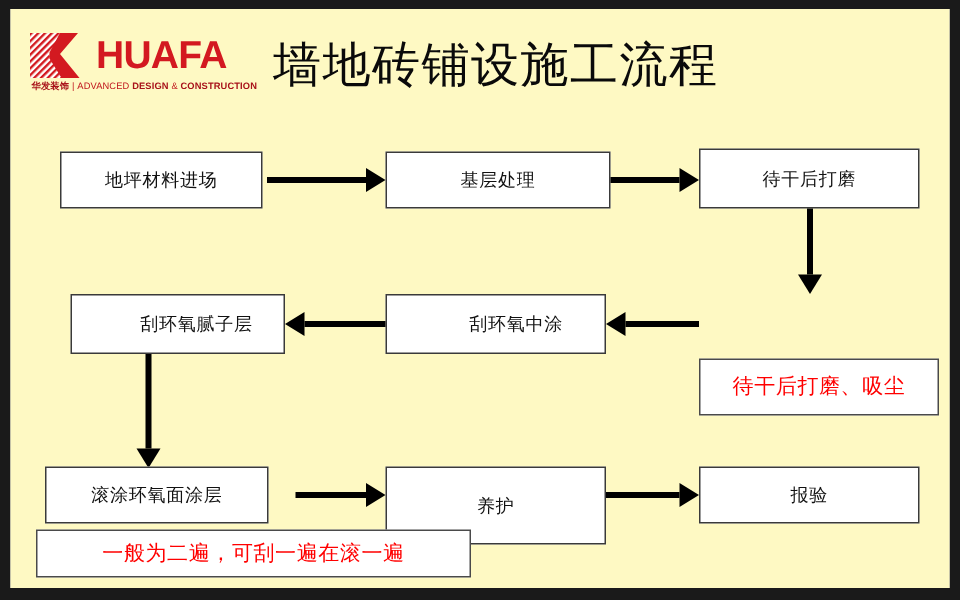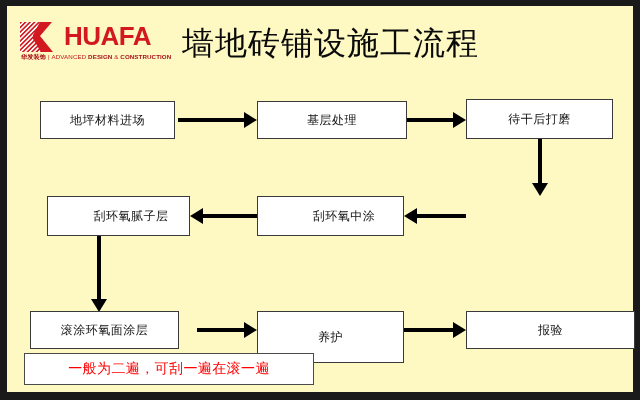--- a/index.html
+++ b/index.html
@@ -183,29 +183,30 @@
 
     <div class="conn" style="left:397px; top:208px; width:62px; height:4px;">
       <div class="shaft-h" style="left:13px; width:49px;"></div>
       <div class="head head-left" style="left:0; top:-6px;"></div>
     </div>
     <div class="conn" style="left:183px; top:208px; width:67px; height:4px;">
       <div class="shaft-h" style="left:13px; width:54px;"></div>
       <div class="head head-left" style="left:0; top:-6px;"></div>
     </div>
 
+    <div class="note" style="left:459px; top:233px; width:160px; height:38px;">待干后打磨、吸尘</div>
 
     <div class="conn" style="left:90px; top:230px; width:4px; height:76px;">
       <div class="shaft-v" style="height:63px;"></div>
       <div class="head head-down" style="left:-6px; top:63px;"></div>
     </div>
 
     <div class="node" style="left:23px;  top:305px; width:149px; height:38px;">滚涂环氧面涂层</div>
     <div class="node" style="left:250px; top:305px; width:147px; height:52px;">养护</div>
-    <div class="node" style="left:459px; top:305px; width:169px; height:38px;">报验</div>
+    <div class="node" style="left:459px; top:305px; width:147px; height:38px;">报验</div>
 
     <div class="conn" style="left:190px; top:322px; width:60px; height:4px;">
       <div class="shaft-h" style="width:47px;"></div>
       <div class="head head-right" style="left:47px; top:-6px;"></div>
     </div>
     <div class="conn" style="left:397px; top:322px; width:62px; height:4px;">
       <div class="shaft-h" style="width:49px;"></div>
       <div class="head head-right" style="left:49px; top:-6px;"></div>
     </div>
 

